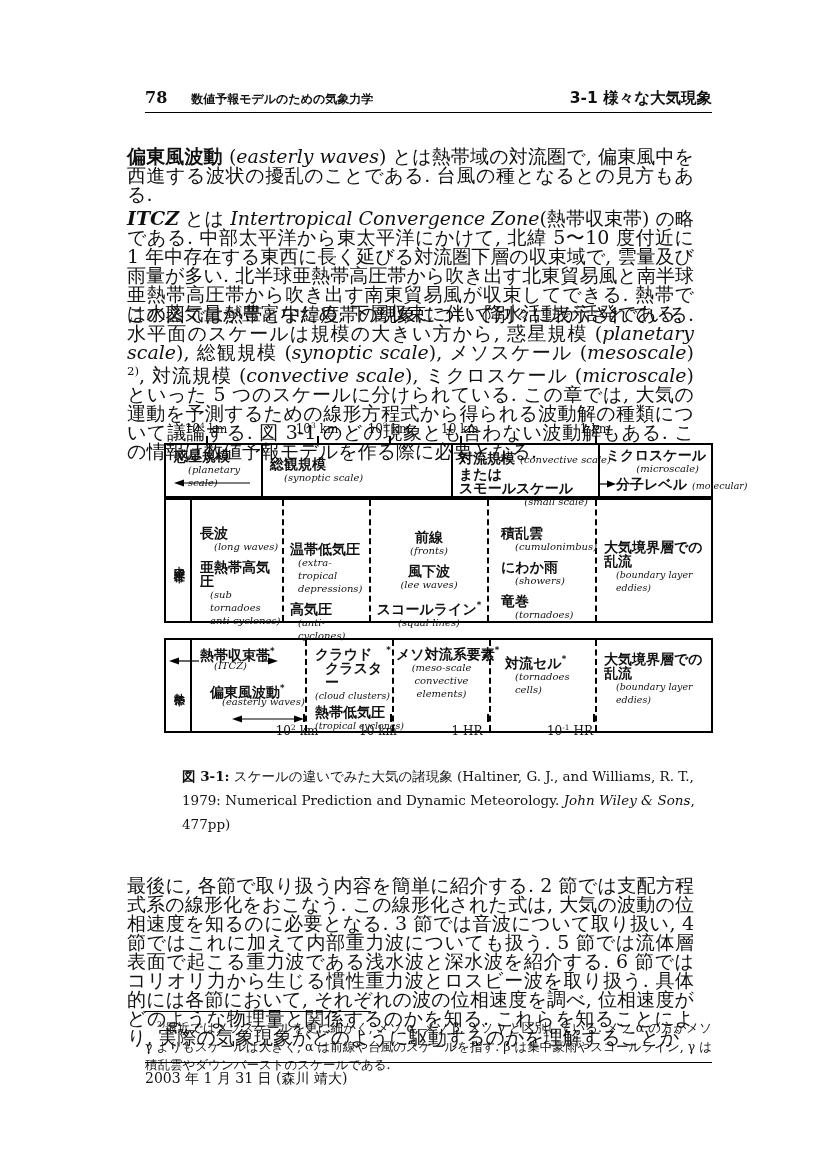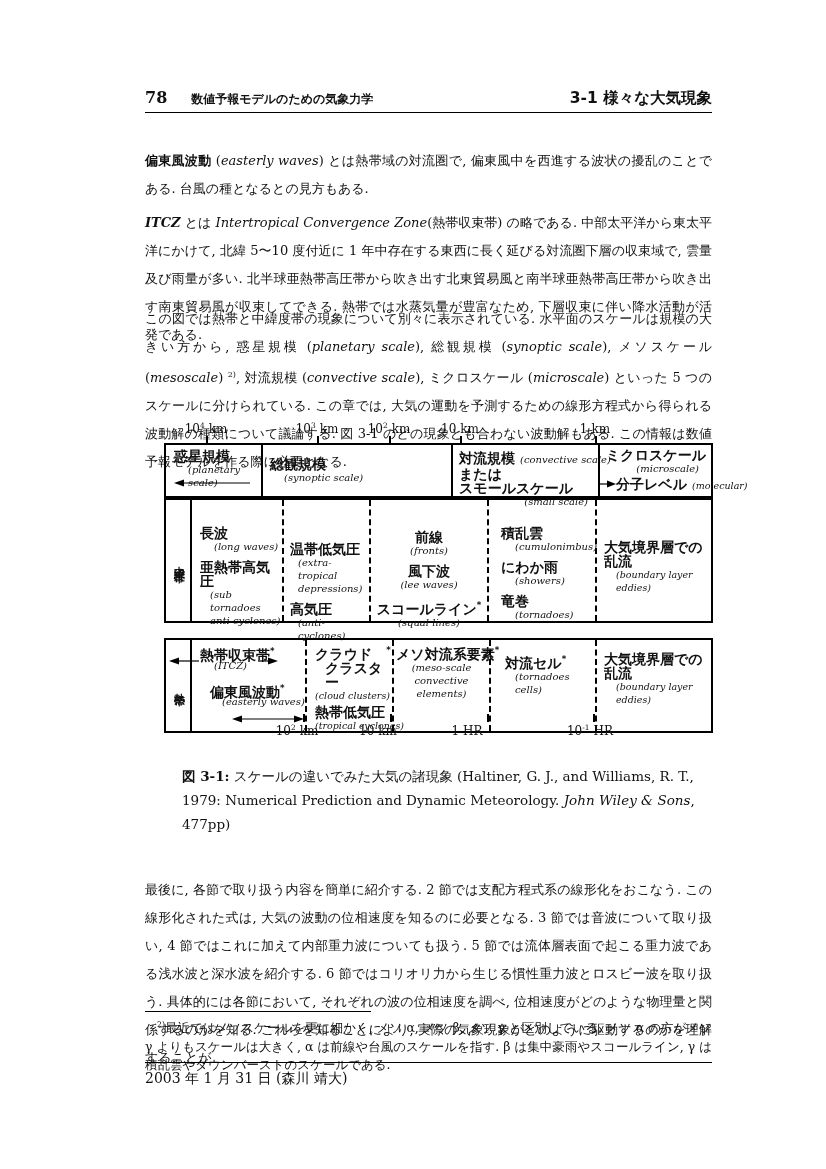--- a/index.html
+++ b/index.html
@@ -9,21 +9,21 @@
     font-family:"DejaVu Serif","Liberation Serif",serif;
     overflow:hidden;
   }
   
   .pagehead { position:absolute; left:145px; top:88px; width:567px; display:flex; align-items:baseline; }
   .pageno { font-weight:bold; font-size:16px; }
   .booktitle { font-family:"DejaVu Sans","Liberation Sans",sans-serif; font-weight:bold; font-size:12px; margin-left:24px; }
   .sectiontitle { font-family:"DejaVu Sans","Liberation Sans",sans-serif; font-weight:bold; font-size:15.5px; margin-left:auto; }
   .headrule { position:absolute; left:145px; top:112px; width:567px; height:1px; background:#000; }
   
-  .para { position:absolute; left:145px; width:567px; font-size:13px; line-height:28px; text-align:justify; }
+  .para { position:absolute; left:127px; width:567px; font-size:19px; line-height:19px; text-align:justify; }
   .lead-bold { font-family:"DejaVu Sans","Liberation Sans",sans-serif; font-weight:bold; }
   .lead-bi { font-weight:bold; font-style:italic; }
   .it { font-style:italic; }
   sup { font-size:0.62em; }
   
   .fig { position:absolute; left:164px; top:420px; width:549px; height:330px; font-family:"DejaVu Sans","Liberation Sans",sans-serif; }
   .axis-label { position:absolute; transform:translateX(-50%); font-family:"DejaVu Serif","Liberation Serif",serif; font-size:12px; white-space:nowrap; }
   .axis-label .unit { margin-left:4px; }
   .tick { position:absolute; width:1.5px; background:#000; }
   .fbox { position:absolute; left:0; width:549px; border:2px solid #000; box-sizing:border-box; }
@@ -217,21 +217,21 @@
       </div>
     </div>
 
     <div class="tick" style="left:139px; top:294px; height:8px;"></div>
     <div class="tick" style="left:226px; top:294px; height:8px;"></div>
     <div class="tick" style="left:323px; top:294px; height:8px;"></div>
     <div class="tick" style="left:429px; top:294px; height:8px;"></div>
     <div class="axis-label" style="left:133px; top:303px;"><span>10</span><sup>2</sup><span class="unit">km</span></div>
     <div class="axis-label" style="left:214px; top:303px;"><span>10</span><sup></sup><span class="unit">km</span></div>
     <div class="axis-label" style="left:303px; top:303px;"><span>1</span><sup></sup><span class="unit">HR</span></div>
-    <div class="axis-label" style="left:426px; top:303px;"><span>10</span><sup>-1</sup><span class="unit">HR</span></div>
+    <div class="axis-label" style="left:406px; top:303px;"><span>10</span><sup>-1</sup><span class="unit">HR</span></div>
   </div>
 
   <div class="caption"><span class="cap-label">図 3-1:</span><span> スケールの違いでみた大気の諸現象 (Haltiner, G. J., and Williams, R. T., 1979: Numerical Prediction and Dynamic Meteorology. </span><span class="it">John Wiley &amp; Sons</span><span>, 477pp)</span></div>
 
   <p class="para" style="top:876px; margin:0;">最後に, 各節で取り扱う内容を簡単に紹介する. 2 節では支配方程式系の線形化をおこなう. この線形化された式は, 大気の波動の位相速度を知るのに必要となる. 3 節では音波について取り扱い, 4 節ではこれに加えて内部重力波についても扱う. 5 節では流体層表面で起こる重力波である浅水波と深水波を紹介する. 6 節ではコリオリ力から生じる慣性重力波とロスビー波を取り扱う. 具体的には各節において, それぞれの波の位相速度を調べ, 位相速度がどのような物理量と関係するのかを知る. これらを知ることにより, 実際の気象現象がどのように駆動するのかを理解することが</p>
 
   <div class="fnrule"></div>
   <div class="footnote"><sup>2)</sup><span>最近ではメソスケールを更に細かく, メソ α, メソ β, メソ γ と区別している. メソ α の方がメソ γ よりもスケールは大きく, α は前線や台風のスケールを指す. β は集中豪雨やスコールライン, γ は積乱雲やダウンバーストのスケールである.</span></div>
 
   <div class="footrule"></div>

